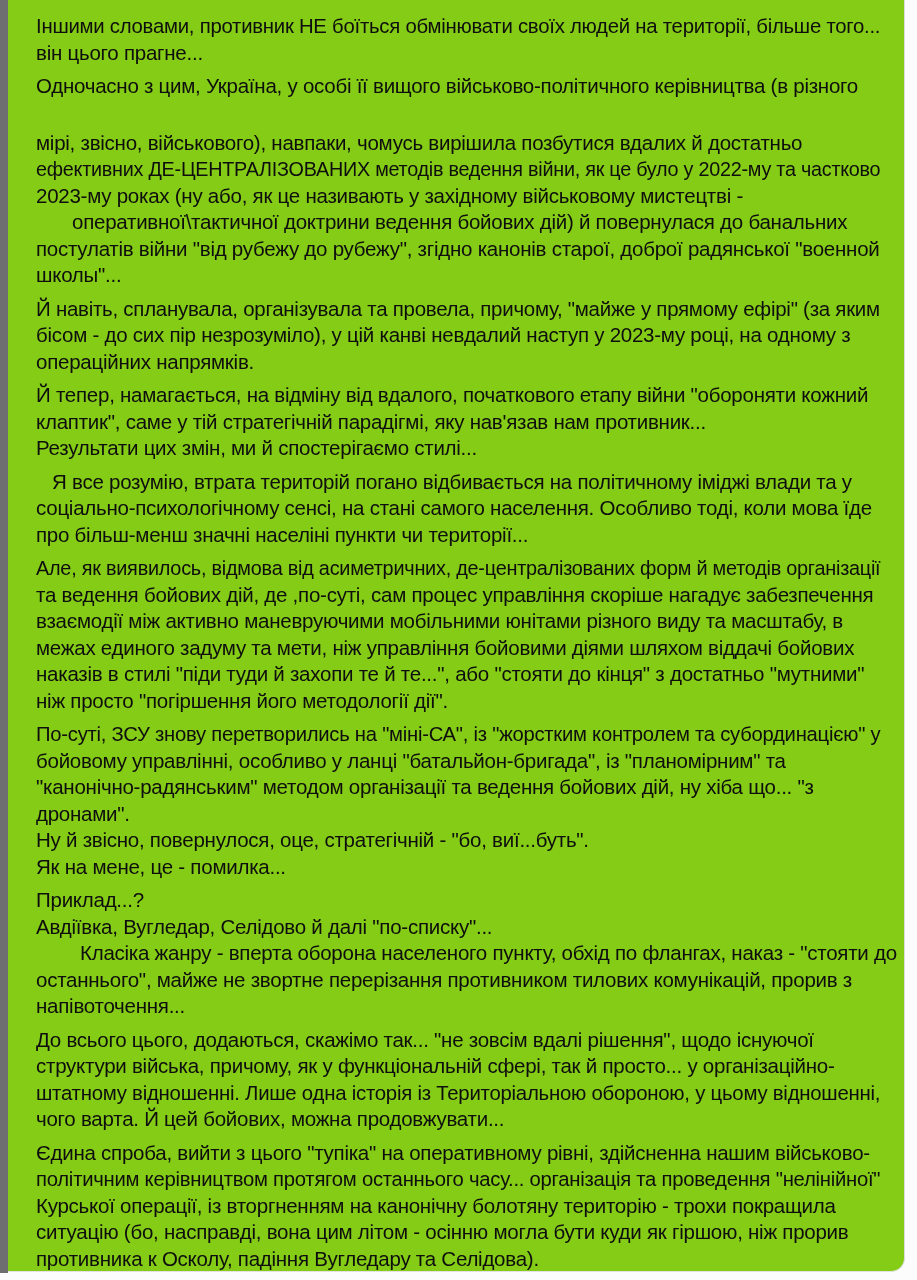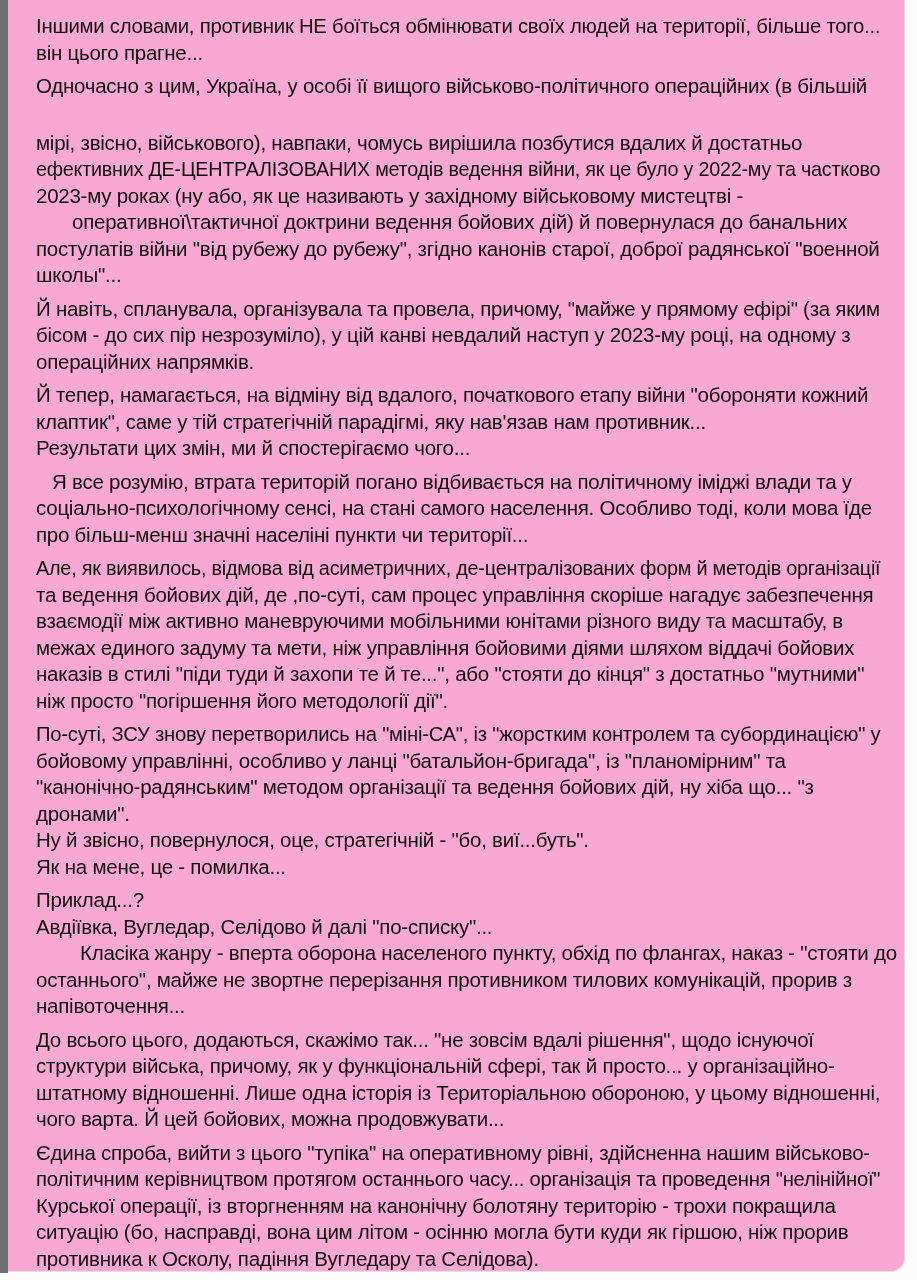--- a/index.html
+++ b/index.html
@@ -46,44 +46,44 @@
     letter-spacing: -0.25px;
     color: #0e0e0e;
     transform-origin: left center;
   }
 </style>
 </head>
 <body>
 
 <div class="screen" style="background: rgb(252, 252, 252);">
   <div class="left-strip" style="background: rgb(110, 110, 113);"></div>
-  <div class="card" style="background: #f9a8d4;">
+  <div class="card" style="background: #84cc16;">
     <div id="post-content">
         <div class="para">
           <div class="line" style="color: rgb(14, 14, 14); transform: scaleX(0.991774);">Іншими словами, противник НЕ боїться обмінювати своїх людей на території, більше того...</div>
           <div class="line" style="color: rgb(14, 14, 14);">він цього прагне...</div>
         </div>
         <div class="para">
-          <div class="line" style="color: rgb(14, 14, 14);">Одночасно з цим, Україна, у особі її вищого військово-політичного операційних (в більшій</div>
+          <div class="line" style="color: rgb(14, 14, 14);">Одночасно з цим, Україна, у особі її вищого військово-політичного керівництва (в різного</div>
           <div class="line" style="color: rgb(14, 14, 14); margin-top: 30px;">мірі, звісно, військового), навпаки, чомусь вирішила позбутися вдалих й достатньо</div>
           <div class="line" style="color: rgb(14, 14, 14); transform: scaleX(0.964571);">ефективних ДЕ-ЦЕНТРАЛІЗОВАНИХ методів ведення війни, як це було у 2022-му та частково</div>
           <div class="line" style="color: rgb(14, 14, 14);">2023-му роках (ну або, як це називають у західному військовому мистецтві -</div>
           <div class="line" style="color: rgb(14, 14, 14); margin-left: 36px;">оперативної\тактичної доктрини ведення бойових дій) й повернулася до банальних</div>
           <div class="line" style="color: rgb(14, 14, 14);">постулатів війни "від рубежу до рубежу", згідно канонів старої, доброї радянської "военной</div>
           <div class="line" style="color: rgb(14, 14, 14);">школы"...</div>
         </div>
         <div class="para">
           <div class="line" style="color: rgb(14, 14, 14); transform: scaleX(0.997636);">Й навіть, спланувала, організувала та провела, причому, "майже у прямому ефірі" (за яким</div>
           <div class="line" style="color: rgb(14, 14, 14);">бісом - до сих пір незрозуміло), у цій канві невдалий наступ у 2023-му році, на одному з</div>
           <div class="line" style="color: rgb(14, 14, 14);">операційних напрямків.</div>
         </div>
         <div class="para">
           <div class="line" style="color: rgb(14, 14, 14);">Й тепер, намагається, на відміну від вдалого, початкового етапу війни "обороняти кожний</div>
           <div class="line" style="color: rgb(14, 14, 14);">клаптик", саме у тій стратегічній парадігмі, яку нав'язав нам противник...</div>
-          <div class="line" style="color: rgb(14, 14, 14);">Результати цих змін, ми й спостерігаємо чого...</div>
+          <div class="line" style="color: rgb(14, 14, 14);">Результати цих змін, ми й спостерігаємо стилі...</div>
         </div>
         <div class="para">
           <div class="line" style="color: rgb(14, 14, 14); margin-left: 16px;">Я все розумію, втрата територій погано відбивається на політичному іміджі влади та у</div>
           <div class="line" style="color: rgb(14, 14, 14);">соціально-психологічному сенсі, на стані самого населення. Особливо тоді, коли мова їде</div>
           <div class="line" style="color: rgb(14, 14, 14);">про більш-менш значні населіні пункти чи території...</div>
         </div>
         <div class="para">
           <div class="line" style="color: rgb(14, 14, 14); transform: scaleX(0.969001);">Але, як виявилось, відмова від асиметричних, де-централізованих форм й методів організації</div>
           <div class="line" style="color: rgb(14, 14, 14);">та ведення бойових дій, де ,по-суті, сам процес управління скоріше нагадує забезпечення</div>
           <div class="line" style="color: rgb(14, 14, 14);">взаємодії між активно маневруючими мобільними юнітами різного виду та масштабу, в</div>

